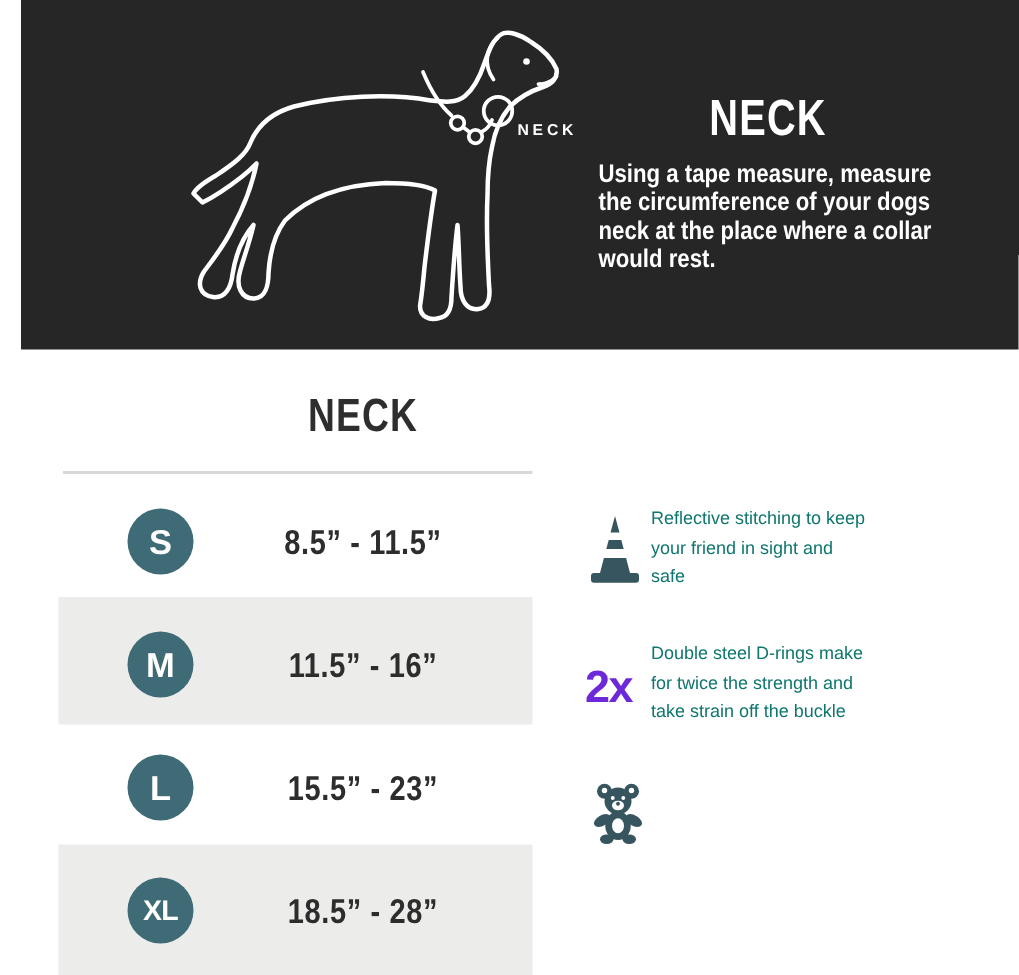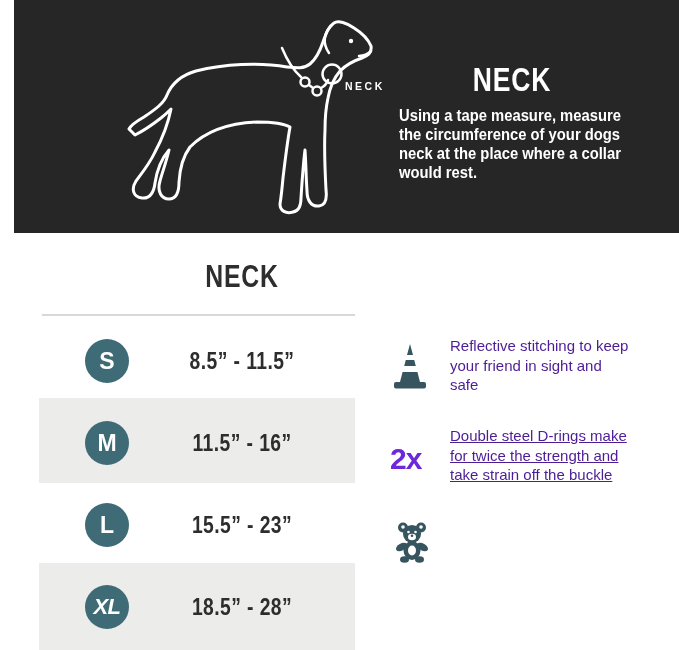--- a/index.html
+++ b/index.html
@@ -20,29 +20,29 @@
          font-size:31px;font-weight:bold;color:#2e2e2e;letter-spacing:1px;
          transform:scaleX(.8);line-height:36px;}
   .divider{position:absolute;left:28px;top:314px;width:313px;height:2px;background:#d8d8d8;}
   .stripe{position:absolute;left:25px;width:316px;background:#ececeb;}
   .stripe.s1{top:398px;height:85px;}
   .stripe.s2{top:563px;height:87px;}
   .badge{position:absolute;left:71px;width:44px;height:44px;border-radius:50%;
          background:#3e6b76;color:#ffffff;display:flex;align-items:center;justify-content:center;
          font-weight:bold;font-size:23px;line-height:1;}
   .badge.b1{top:339px;} .badge.b2{top:421px;} .badge.b3{top:503px;}
-  .badge.b4{top:585px;font-size:22px;letter-spacing:-.5px;font-style:italic;}
+  .badge.b4{top:585px;font-size:19px;letter-spacing:-.5px;}
   .range{position:absolute;left:115px;width:226px;text-align:center;font-size:23px;
          font-weight:bold;color:#2d2d2d;letter-spacing:.5px;transform:scaleX(.84);line-height:24px;}
   .range.r1{top:349px;} .range.r2{top:431px;} .range.r3{top:513px;} .range.r4{top:595px;}
 
   
-  .feat-text{position:absolute;left:436px;width:212px;font-size:15px;line-height:19.5px;
-             color:#4c1d95;white-space:pre-line;}
-  .ft1{top:336px;} .ft2{top:426px;text-decoration:underline;} .ft3{top:519px;}
+  .feat-text{position:absolute;left:420px;width:212px;font-size:12px;line-height:19.5px;
+             color:#0f766e;white-space:pre-line;}
+  .ft1{top:336px;} .ft2{top:426px;} .ft3{top:519px;}
   .icon-cone{position:absolute;left:379px;top:343px;width:34px;height:46px;}
   .icon-2x{position:absolute;left:376px;top:444px;font-size:30px;font-weight:800;
            color:#6d28d9;letter-spacing:-1px;line-height:30px;}
   .icon-bear{position:absolute;left:381px;top:521px;width:34px;height:42px;}
 </style>
 </head>
 <body>
 
 <div class="stage">
 

